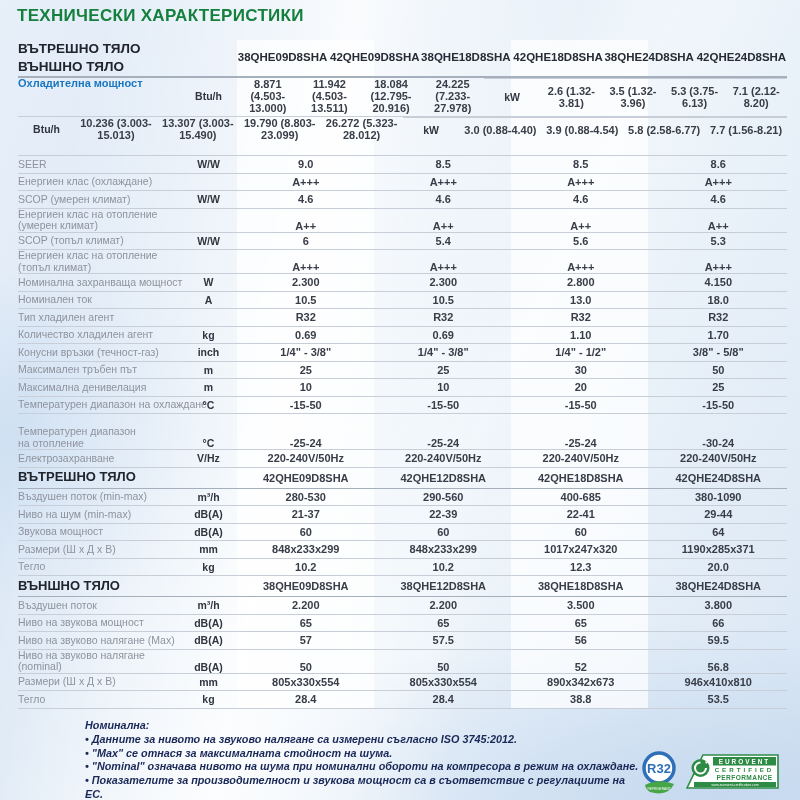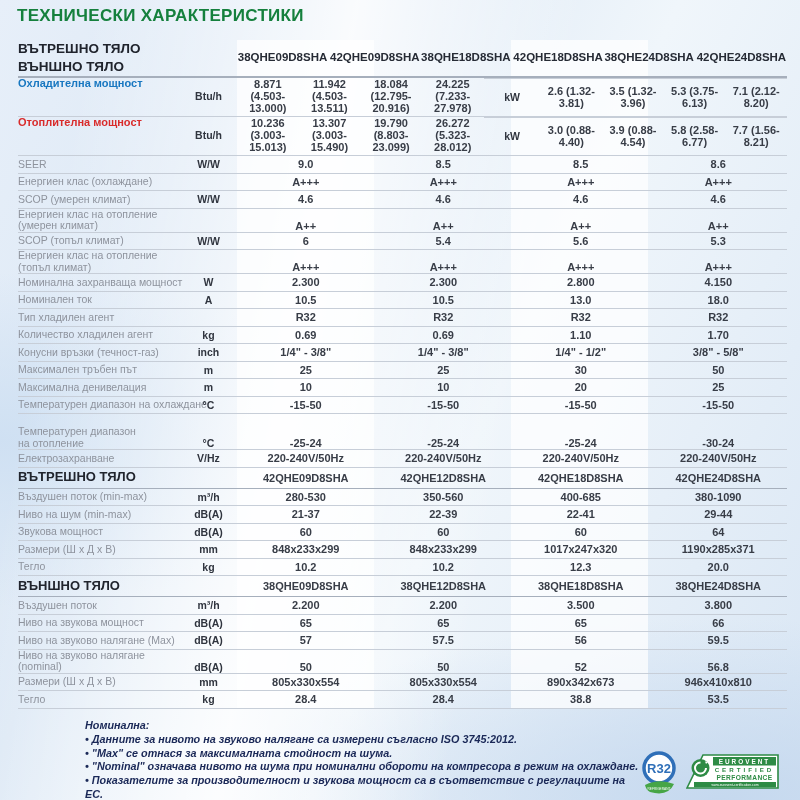--- a/index.html
+++ b/index.html
@@ -81,21 +81,20 @@
         <div class="subrow second">
           <div class="c unit">kW</div>
           <div class="c val">2.6 (1.32-3.81)</div>
           <div class="c val">3.5 (1.32-3.96)</div>
           <div class="c val">5.3 (3.75-6.13)</div>
           <div class="c val">7.1 (2.12-8.20)</div>
         </div>
       </div>
     </div>
     <div class="trow group">
-      <div class="c label" style="color: rgb(217, 43, 43);">Отоплителна мощност</div>
       <div class="subwrap">
         <div class="subrow">
           <div class="c unit">Btu/h</div>
           <div class="c val">10.236 (3.003-15.013)</div>
           <div class="c val">13.307 (3.003-15.490)</div>
           <div class="c val">19.790 (8.803-23.099)</div>
           <div class="c val">26.272 (5.323-28.012)</div>
         </div>
         <div class="subrow second">
           <div class="c unit">kW</div>
@@ -242,21 +241,21 @@
       <div class="c unit"></div>
       <div class="c val">42QHE09D8SHA</div>
       <div class="c val">42QHE12D8SHA</div>
       <div class="c val">42QHE18D8SHA</div>
       <div class="c val">42QHE24D8SHA</div>
     </div>
     <div class="trow">
       <div class="c label">Въздушен поток (min-max)</div>
       <div class="c unit">m³/h</div>
       <div class="c val">280-530</div>
-      <div class="c val">350-560</div>
+      <div class="c val">290-560</div>
       <div class="c val">400-685</div>
       <div class="c val">380-1090</div>
     </div>
     <div class="trow">
       <div class="c label">Ниво на шум (min-max)</div>
       <div class="c unit">dB(A)</div>
       <div class="c val">21-37</div>
       <div class="c val">22-39</div>
       <div class="c val">22-41</div>
       <div class="c val">29-44</div>

